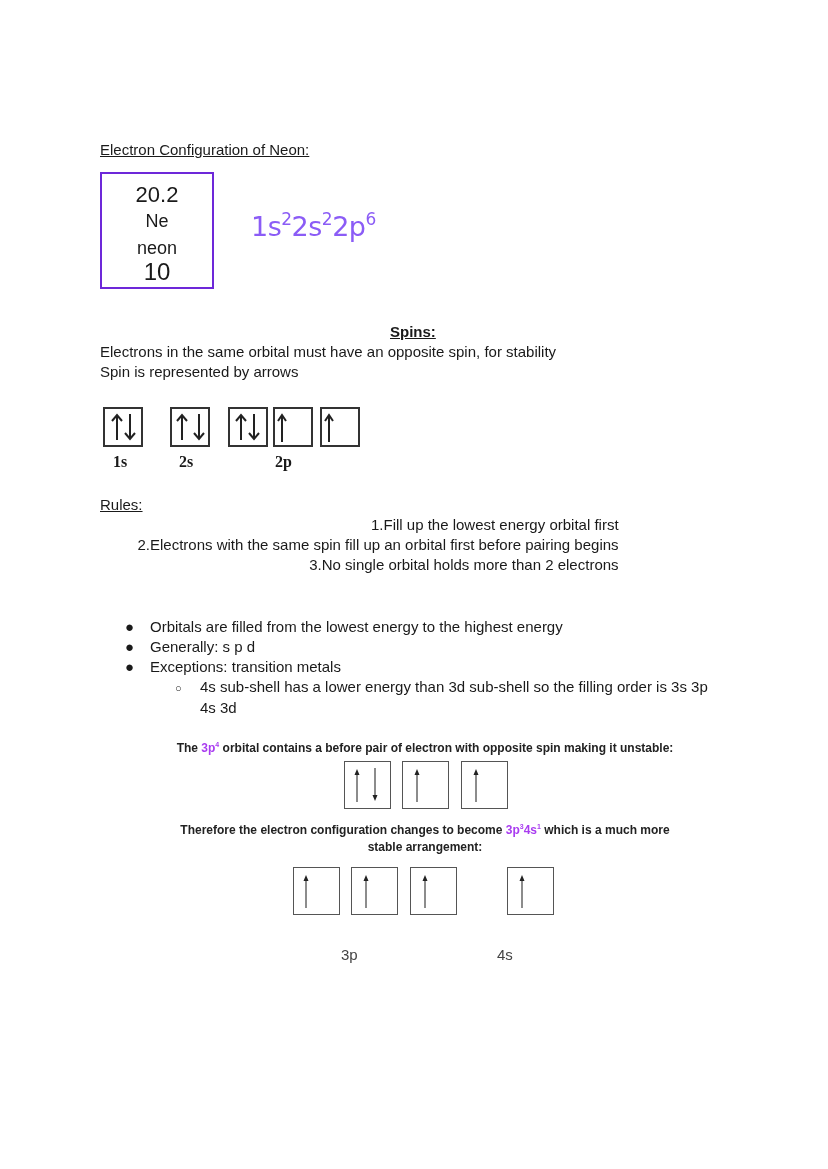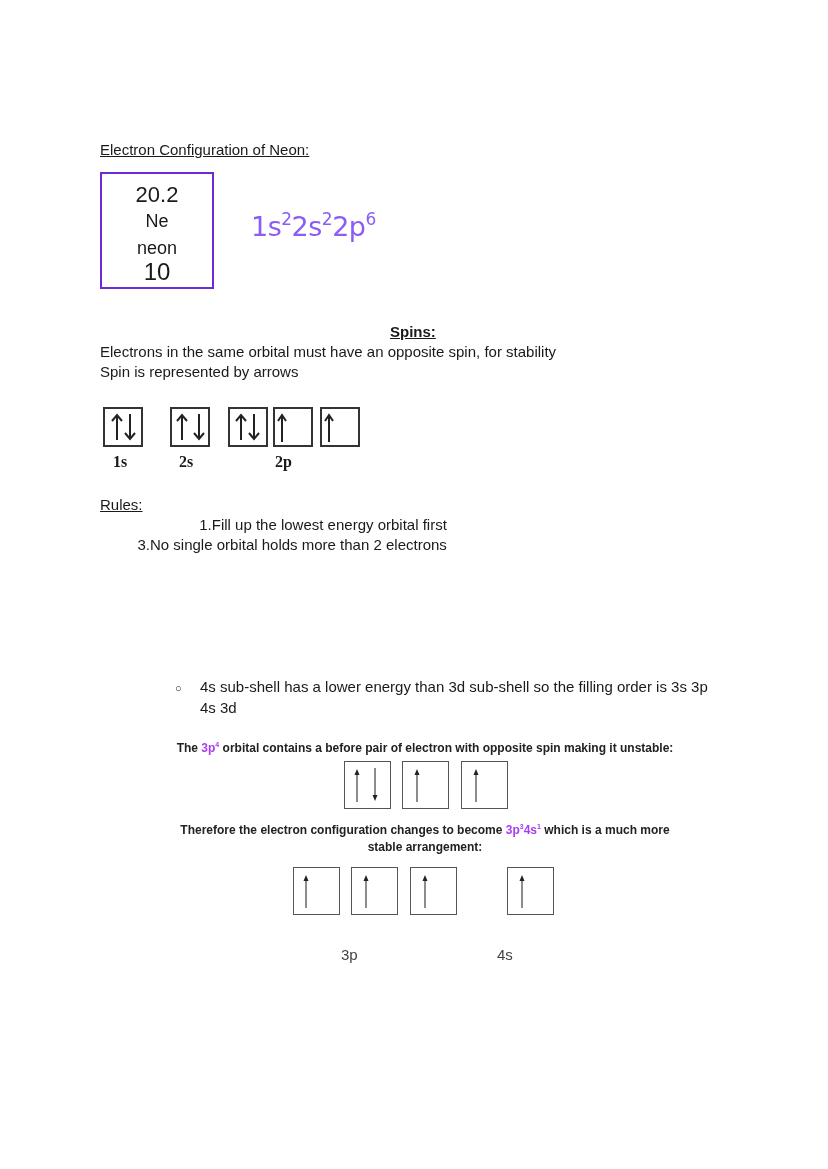--- a/index.html
+++ b/index.html
@@ -95,24 +95,28 @@
     </svg>
   </div>
   <div class="abs olbl" style="left:113px; top:453px;">1s</div>
   <div class="abs olbl" style="left:179px; top:453px;">2s</div>
   <div class="abs olbl" style="left:275px; top:453px;">2p</div>
 </div>
 
 <div class="abs t15 u" style="left:100px; top:495px;">Rules:</div>
 <ol class="abs" style="left:125px; top:515px;text-align:right;">
   <li class="t15"><span style="display:inline-block;width:25px;">1.</span><span>Fill up the lowest energy orbital first</span></li>
+  <li class="t15"><span style="display:inline-block;width:25px;">2.</span><span>Electrons with the same spin fill up an orbital first before pairing begins</span></li>
   <li class="t15"><span style="display:inline-block;width:25px;">3.</span><span>No single orbital holds more than 2 electrons</span></li>
 </ol>
 
 <ul class="abs" style="left:125px; top:617px;">
+  <li class="t15"><span style="display:inline-block;width:25px;">●</span><span>Orbitals are filled from the lowest energy to the highest energy</span></li>
+  <li class="t15"><span style="display:inline-block;width:25px;">●</span><span>Generally: s p d</span></li>
+  <li class="t15"><span style="display:inline-block;width:25px;">●</span><span>Exceptions: transition metals</span></li>
 </ul>
 <div class="abs t15" style="left:175px; top:677px;">
   <span style="display:inline-block;width:25px;font-size:11px;">○</span><span>4s sub-shell has a lower energy than 3d sub-shell so the filling order is 3s 3p</span><br>
   <span style="display:inline-block;width:25px;"></span><span>4s 3d</span>
 </div>
 
 <div class="abs cap" style="left:160px; width:530px; top:740px;">
   <span>The </span><span class="purple"><span>3p</span><sup>4</sup></span><span> orbital contains a before pair of electron with opposite spin making it unstable:</span>
 </div>
 

